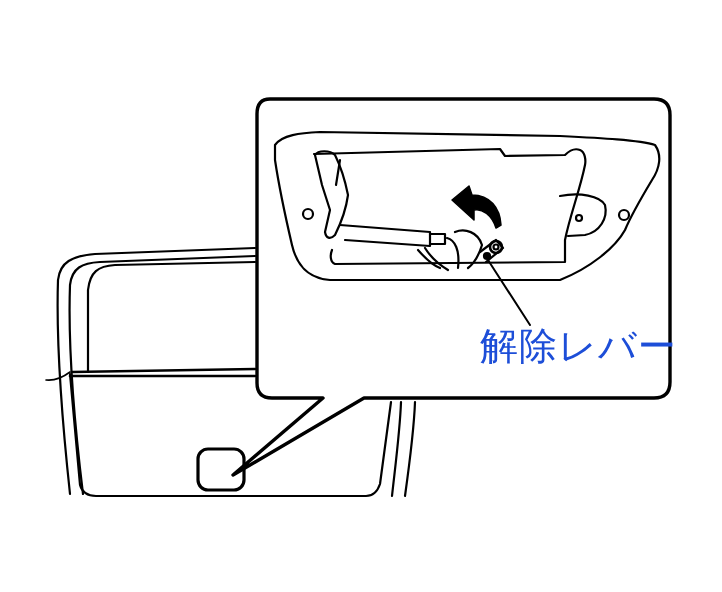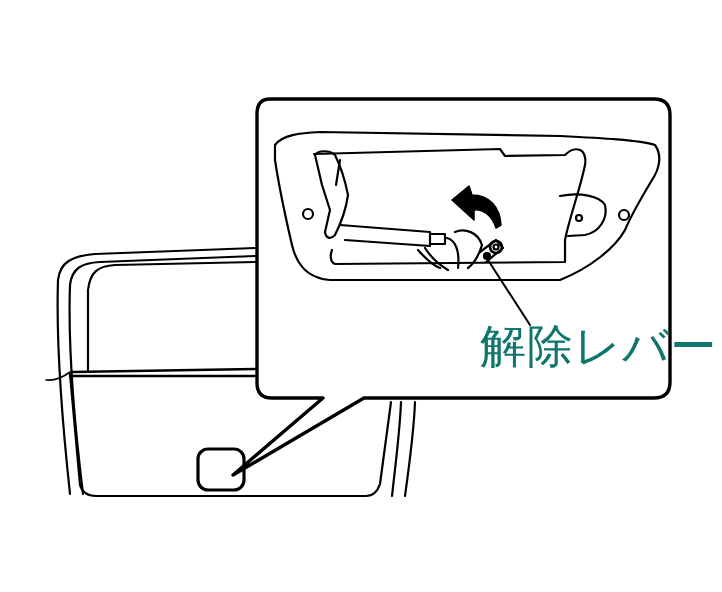--- a/index.html
+++ b/index.html
@@ -1,20 +1,20 @@
 <!DOCTYPE html>
 <html><head>
   <meta charset="utf-8">
   <style>
     html, body { margin: 0; padding: 0; background: #ffffff; }
     body { width: 722px; height: 592px; position: relative; overflow: hidden; }
     .canvas { position: absolute; left: 0; top: 0; width: 722px; height: 592px; }
     .label {
       position: absolute; left: 480px; top: 326px;
-      font-family: "DejaVu Sans", sans-serif; font-size: 46px; color: #0f766e;
+      font-family: "DejaVu Sans", sans-serif; font-size: 38px; color: #1d4ed8;
       letter-spacing: 1px; white-space: nowrap; line-height: 40px;
     }
   </style>
 </head>
 <body>
 
 <div class="canvas">
   <svg width="722" height="592" viewBox="0 0 722 592" fill="none" stroke="#000" stroke-linecap="round" stroke-linejoin="round">
 
     <g stroke-width="2.2">

